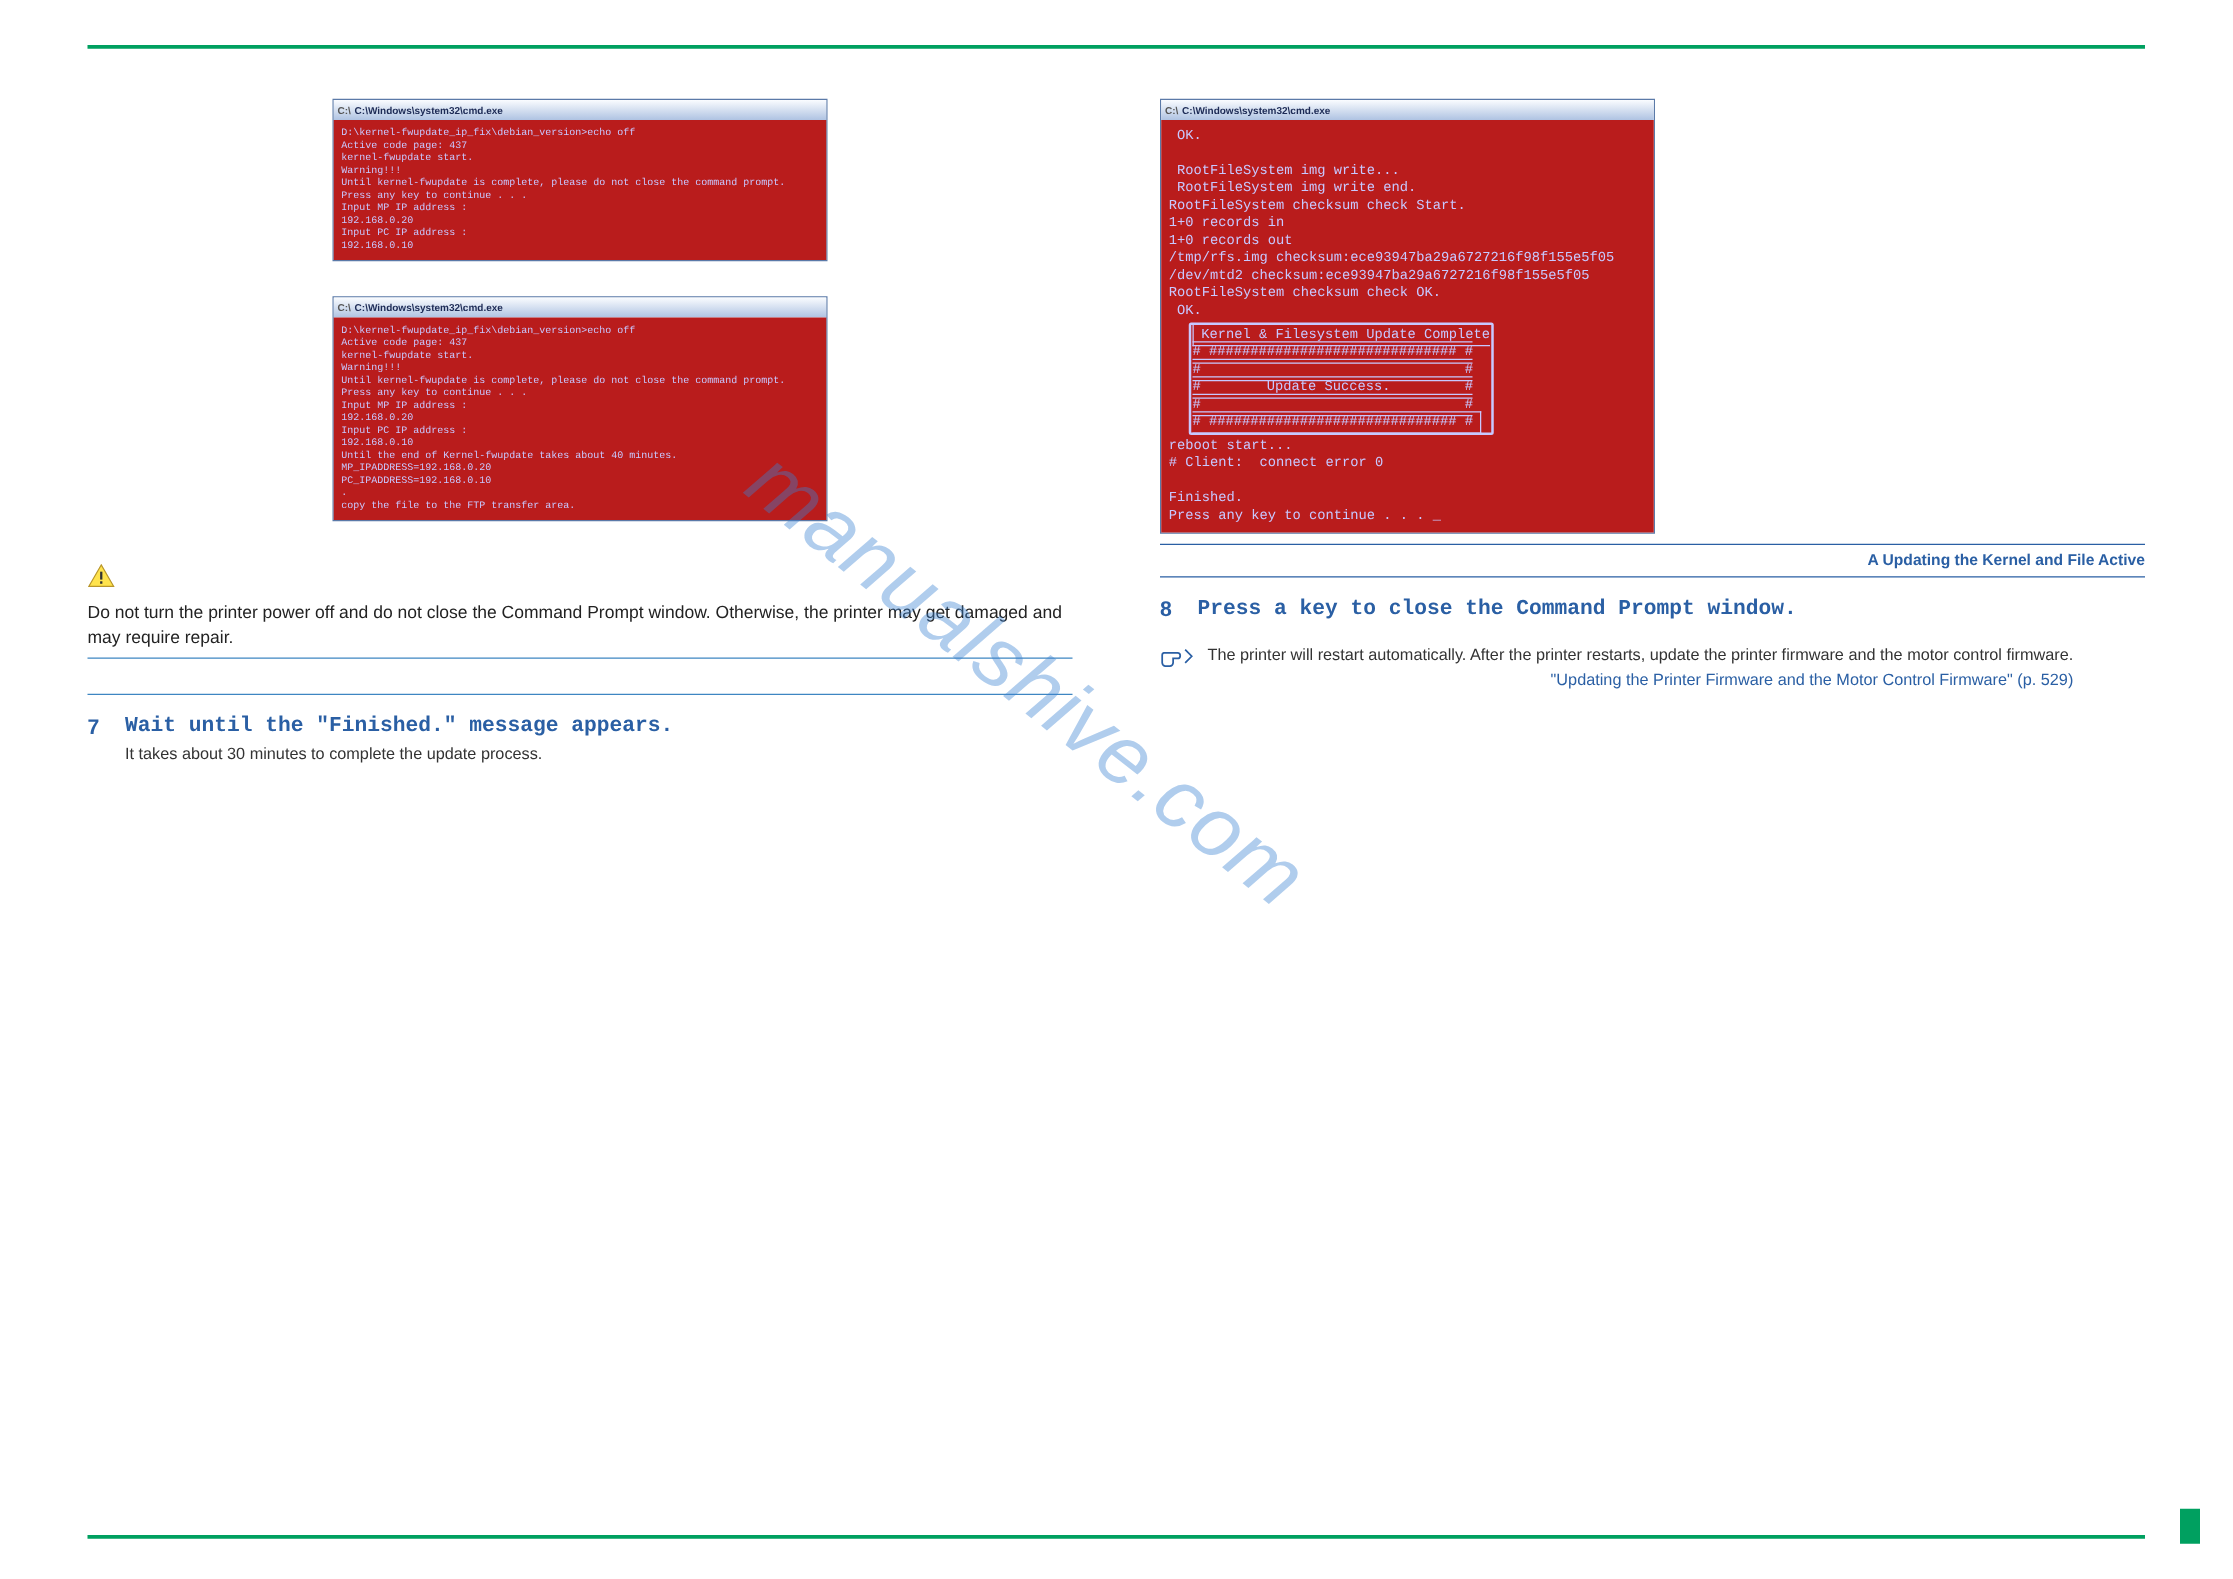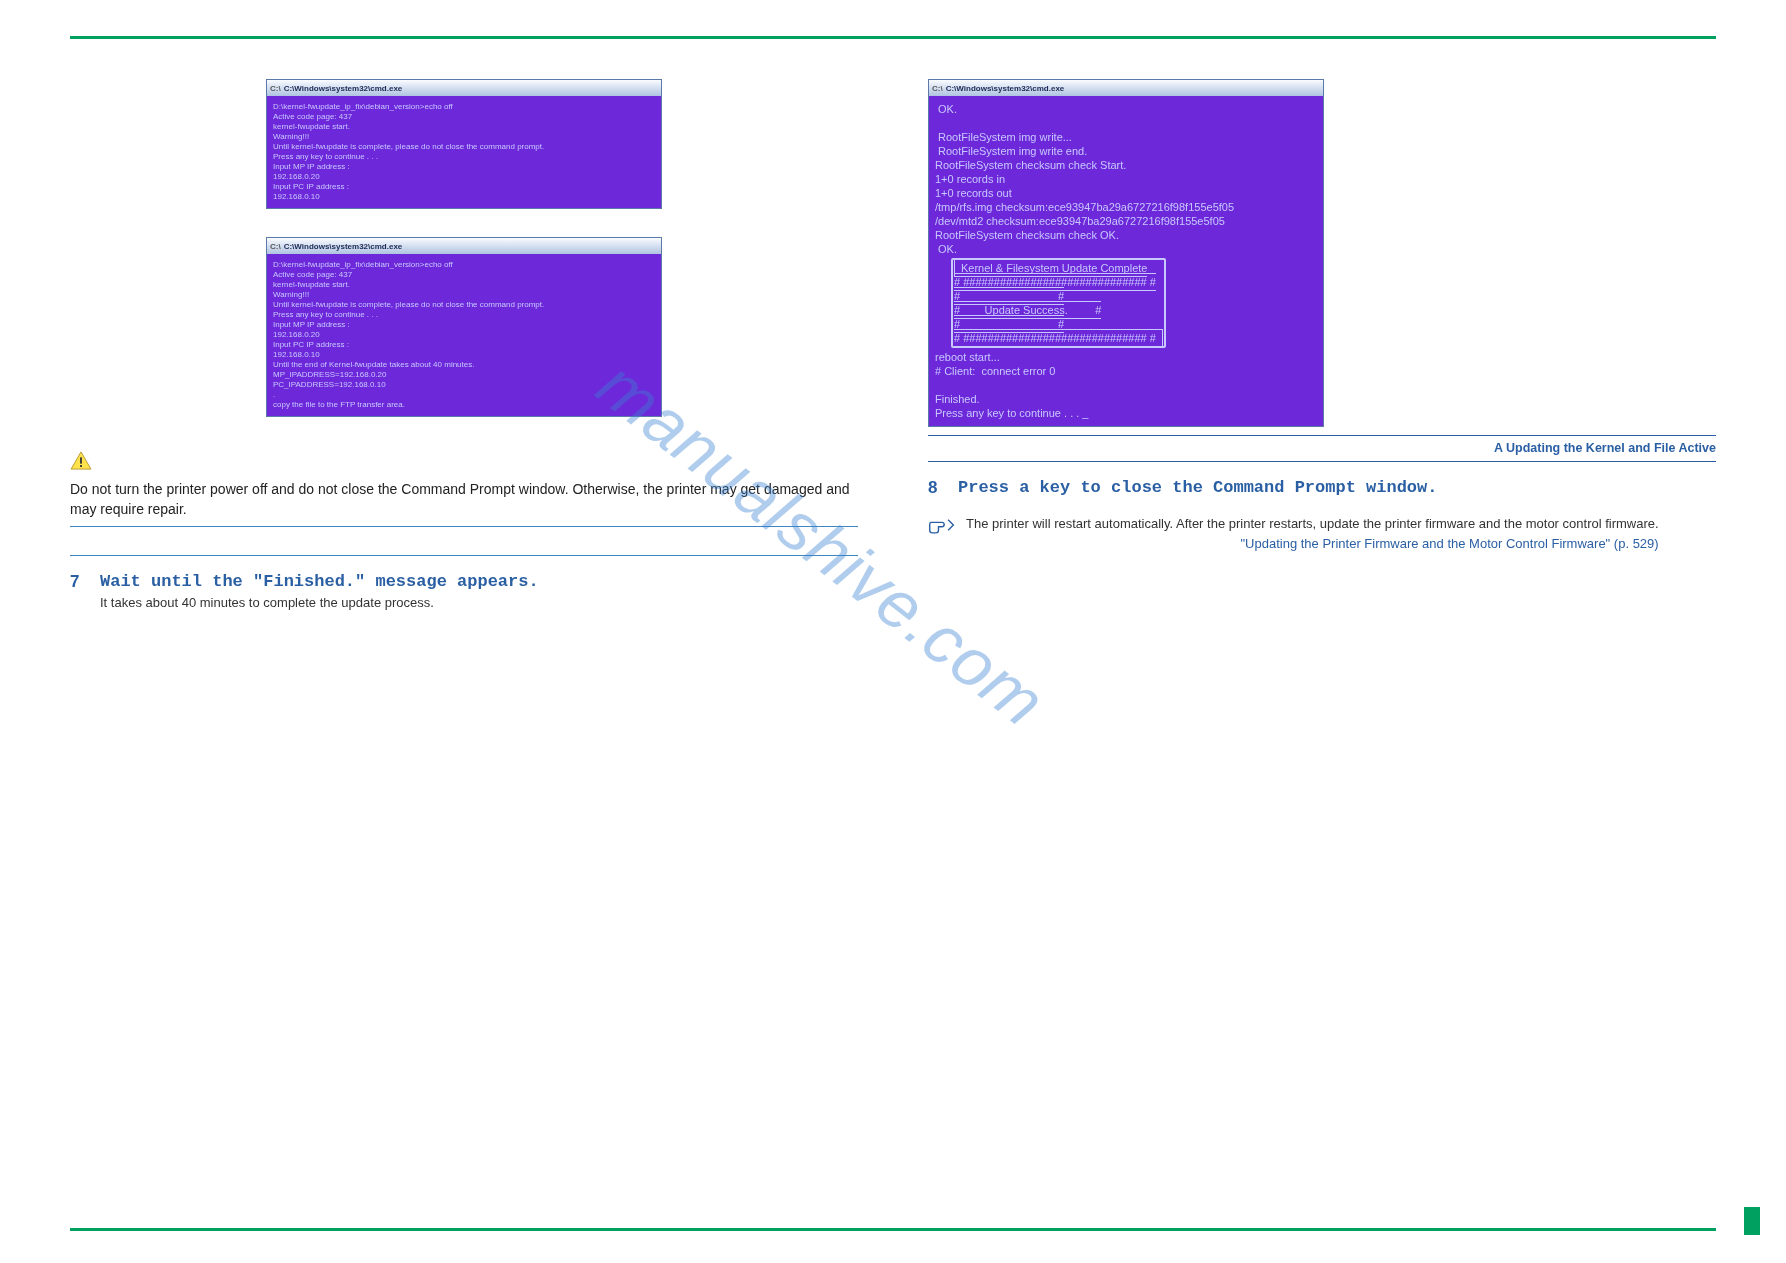--- a/index.html
+++ b/index.html
@@ -6,21 +6,21 @@
 body { font-family: Arial, sans-serif; font-size: 13px; color: #333; background: #fff; }
 .page { width: 1786px; height: 1263px; position: relative; padding: 36px 70px 30px 70px; }
 .rule-top { border-top: 3px solid #00a060; margin-bottom: 40px; }
 .rule-bot { border-top: 3px solid #00a060; position: absolute; left: 70px; right: 70px; bottom: 32px; }
 .bottom-mark { position: absolute; right: 26px; bottom: 28px; width: 16px; height: 28px; background: #00a060; }
 .cols { display: flex; gap: 70px; }
 .col { flex: 1; }
 .cmd { border: 1px solid #5b7aa8; margin: 0 auto 28px auto; width: 396px; }
 .cmd-title { display: flex; align-items: center; height: 16px; background: linear-gradient(#fafcff,#afc3e2); font-size: 8px; font-weight: bold; color: #1c2a55; padding-left: 3px; font-family: 'MS Sans Serif', Tahoma, sans-serif; }
 .cmd-title .pfx { display: inline-flex; color: #555; margin-right: 3px; }
-.cmd-body { background: #6d28d9; color: #c8c8ff; font-family: Liberation Sans, sans-serif; font-size: 8px; line-height: 10px; white-space: pre; padding: 6px 6px; overflow: hidden; }
+.cmd-body { background: #b91c1c; color: #c8c8ff; font-family: Liberation Mono, monospace; font-size: 8px; line-height: 10px; white-space: pre; padding: 6px 6px; overflow: hidden; }
 .cmd-big { width: 396px; margin:0 0 8px 0; }
 .cmd-big .cmd-body { font-size: 11px; line-height: 14px; min-height: 304px; }
 .box-border-outer { border: 2px solid #c8c8ff; border-radius: 2px; padding: 1px; display: inline-block; margin: 2px 16px; }
 .box-border-inner { border: 1px solid #c8c8ff; padding: 2px 6px; }
 .warn-row { display: flex; align-items: flex-start; gap: 8px; margin-top: 34px; font-size: 14px; color: #222; line-height: 1.45; flex-direction: column; }
 .warn-icon { width: 22px; height: 19px; flex-shrink: 0; }
 .warn-icon svg { width: 100%; height: 100%; display: block; }
 .warn-txt { padding-top: 1px; }
 .hr-blue { border: none; border-top: 1px solid #3e86c2; margin: 6px 0 0 0; }
 .hr-blue2 { border: none; border-top: 1px solid #3e86c2; margin: 28px 0 0 0; }
@@ -95,21 +95,21 @@
         </span>
         <div class="warn-txt">Do not turn the printer power off and do not close the Command Prompt window. Otherwise, the printer may get damaged and may require repair.</div>
       </div>
       <hr class="hr-blue">
       <hr class="hr-blue2">
 
       <div class="step">
         <span class="num">7</span>
         <span class="txt">Wait until the "Finished." message appears.</span>
       </div>
-      <div class="step-sub">It takes about 40 minutes to complete the update process.</div>
+      <div class="step-sub">It takes about 30 minutes to complete the update process.</div>
     </div>
 
     <div class="col">
 
       <div class="cmd cmd-big">
         <div class="cmd-title">
           <span class="pfx">C:\</span>
           <span>C:\Windows\system32\cmd.exe</span>
         </div>
         <div class="cmd-body"><span> OK.

